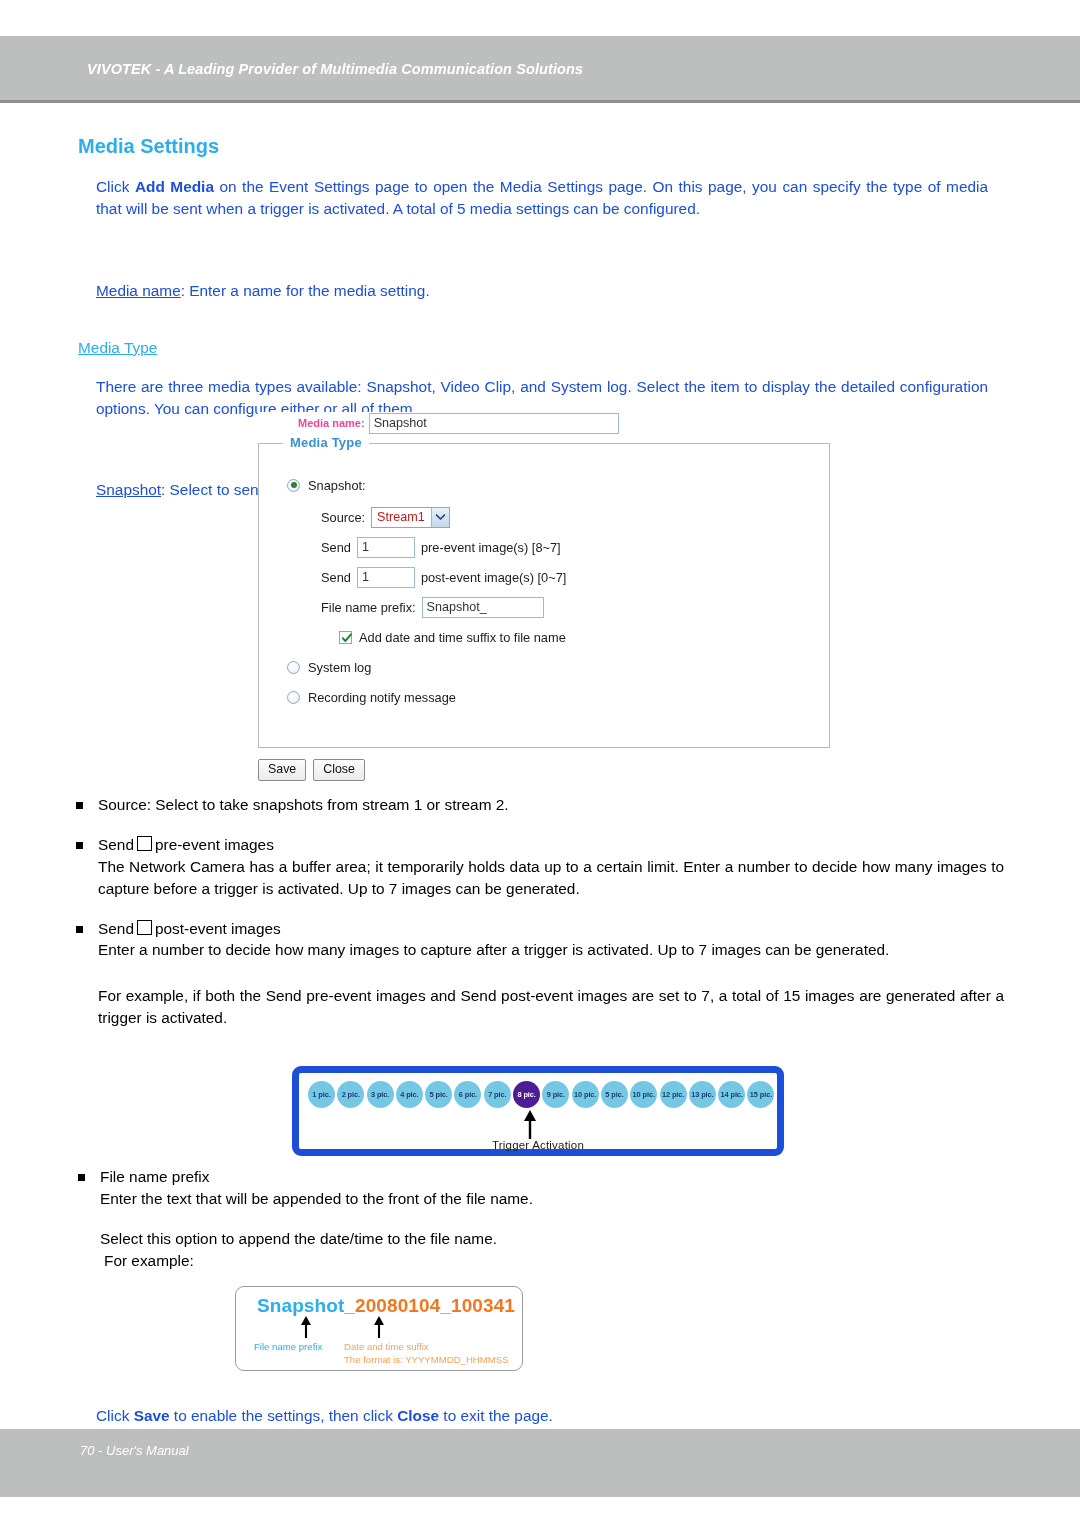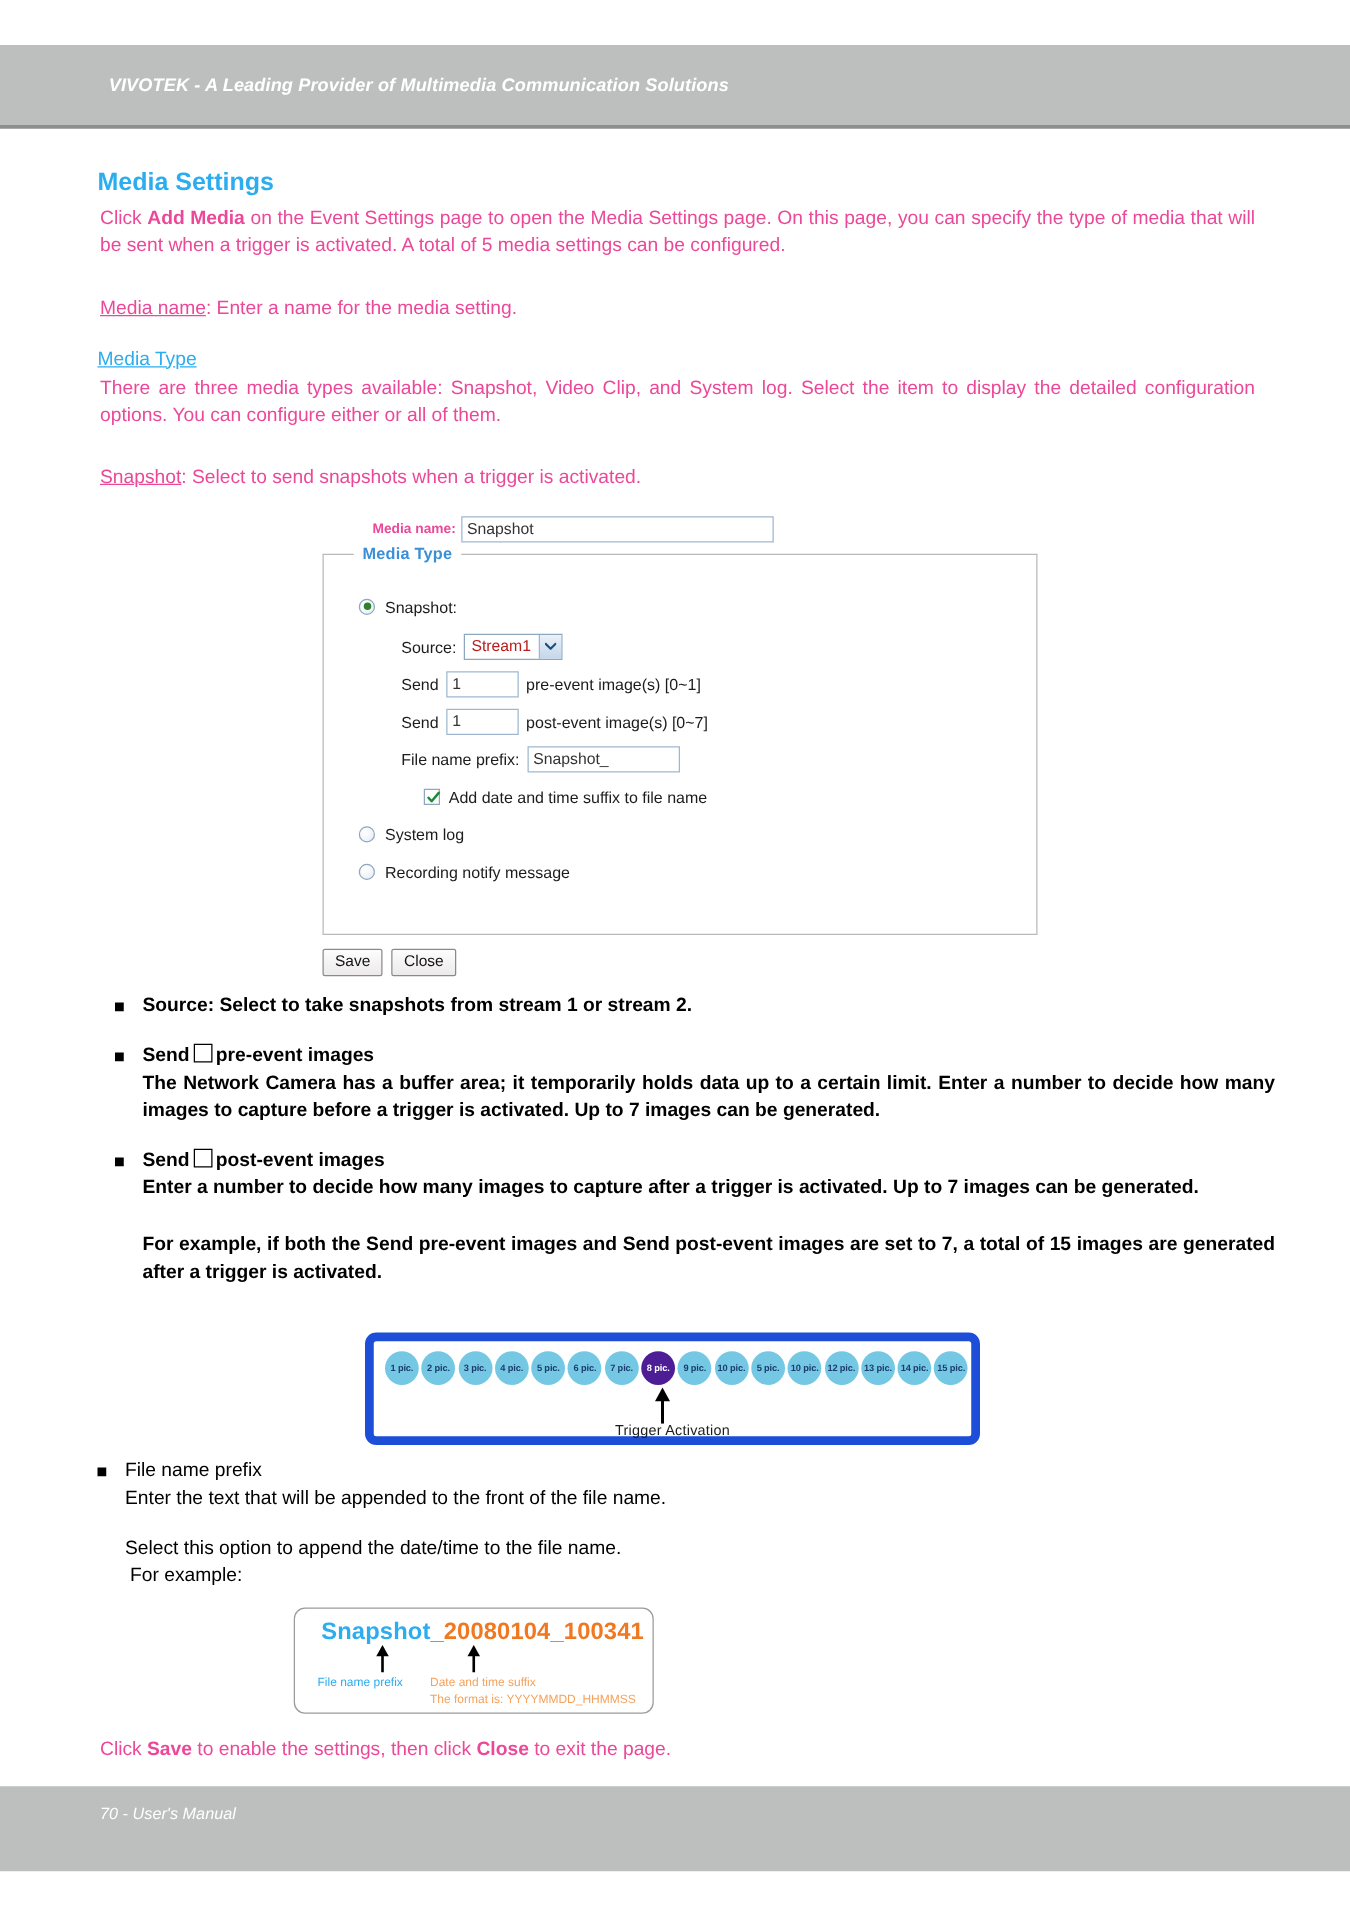--- a/index.html
+++ b/index.html
@@ -67,23 +67,23 @@
     font-size: 20px;
     font-weight: bold;
     color: #2badef;
     margin: 0 0 6px 0;
     line-height: 1.2;
   }
 
   p.body {
     font-size: 15.4px;
     line-height: 1.42;
-    margin: 2px;
+    margin: 18px;
     text-align: justify;
-    color: #ec4899;
+    color: #1d4ed8;
   }
   p.body.nojust { text-align: left; }
 
   .gap-18 { height: 18px; }
   .gap-24 { height: 24px; }
 
   .u { text-decoration: underline; }
   .b { font-weight: bold; }
 
   .subhead-link {
@@ -432,21 +432,21 @@
               <svg width="9" height="6" viewBox="0 0 9 6">
                   <path d="M0.5 1 L4.5 5 L8.5 1" fill="none" stroke="#1b4f82" stroke-width="1.7" stroke-linecap="round" stroke-linejoin="round"></path>
                 </svg>
             </span>
           </span>
         </div>
 
         <div class="sub-row">
           <span class="sub-label">Send</span>
           <input class="ui-input num" type="text" value="1" style="">
-          <span class="sub-label">pre-event image(s) [0~1]</span>
+          <span class="sub-label">pre-event image(s) [8~7]</span>
         </div>
 
         <div class="sub-row">
           <span class="sub-label">Send</span>
           <input class="ui-input num" type="text" value="1" style="">
           <span class="sub-label">post-event image(s) [0~7]</span>
         </div>
 
         <div class="sub-row">
           <span class="sub-label">File name prefix:</span>
@@ -477,21 +477,21 @@
 
     </div>
   </div>
 
   <div class="btn-row">
     <button class="btn">Save</button>
     <button class="btn">Close</button>
   </div>
 </div>
 
-<div class="abs" style="left:92px; top:794px; width:928px;font-weight:bold;">
+<div class="abs" style="left:76px; top:794px; width:928px;">
 
   <div class="bullet-item">
     <span class="sq"></span>
     <span>Source: Select to take snapshots from stream 1 or stream 2.</span>
   </div>
 
   <div class="gap-18"></div>
 
   <div class="bullet-item">
     <span class="sq"></span>

